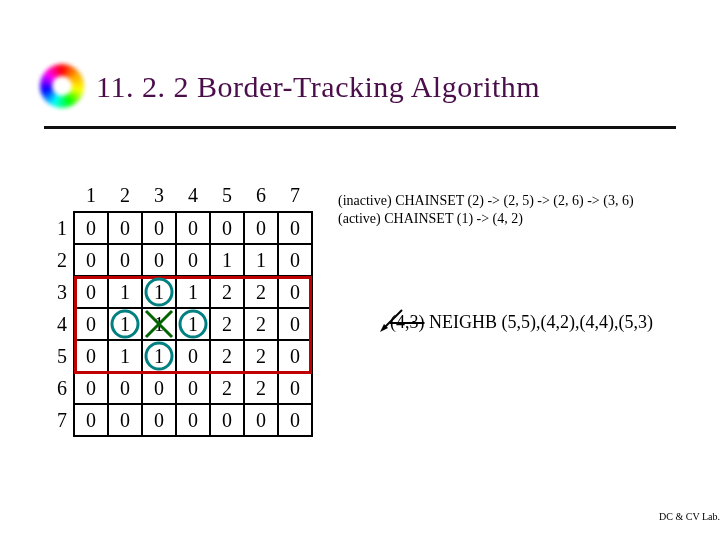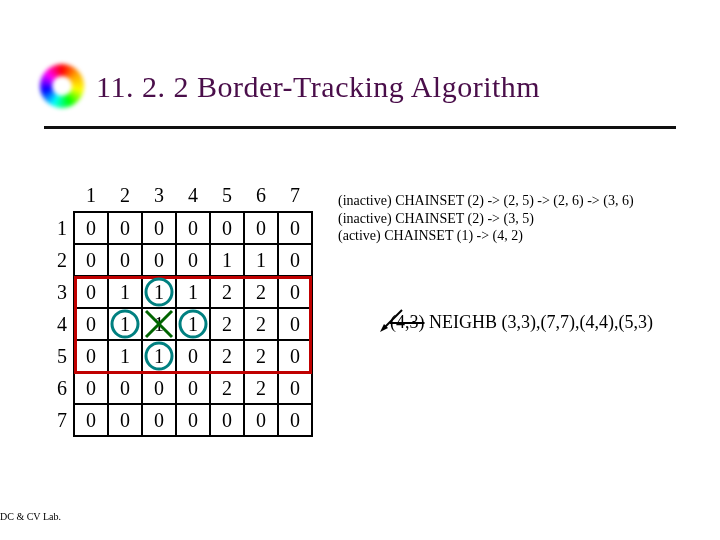--- a/index.html
+++ b/index.html
@@ -133,21 +133,21 @@
     width: 30px;
     height: 30px;
   }
 
   
   .footer {
     position: absolute;
     left: 0;
     right: 0;
     bottom: 18px;
-    text-align: left;
+    text-align: right;
     font-size: 10px;
     line-height: 1.15;
     font-family: "Times New Roman", serif;
     color: #000;
   }
 
   
   .strike {
     text-decoration: line-through;
     text-decoration-color: #000;
@@ -263,30 +263,29 @@
     <circle cx="153" cy="144" r="13" fill="none" stroke="#008080" stroke-width="3"></circle>
 
     <circle cx="119" cy="176" r="13" fill="none" stroke="#008080" stroke-width="3"></circle>
 
     <line x1="106" y1="131" x2="132" y2="157" stroke="#006400" stroke-width="3"></line>
     <line x1="132" y1="131" x2="106" y2="157" stroke="#006400" stroke-width="3"></line>
   </svg>
 
   <div class="chainset-block">
     <div>(inactive) CHAINSET (2) -&gt; (2, 5) -&gt; (2, 6) -&gt; (3, 6)</div>
-    <div>(inactive) CHAINSET (2) -&gt; (3, 5)</div>
     <div>(active) CHAINSET (1) -&gt; (4, 2)</div>
   </div>
 
   <svg class="arrow" viewBox="0 0 30 30">
     <line x1="26" y1="4" x2="8" y2="22" stroke="#000" stroke-width="2"></line>
     <polygon points="4,26 12,22 8,18" fill="#000"></polygon>
   </svg>
 
   <div class="neighb">
-    <span class="strike plain">(4,3)</span><span class="plain"> NEIGHB (3,3),(7,7),(4,4),(5,3)</span>
+    <span class="strike plain">(4,3)</span><span class="plain"> NEIGHB (5,5),(4,2),(4,4),(5,3)</span>
   </div>
 
   <div class="footer">
     <div>DC &amp; CV Lab.</div>
   </div>
 
 </div>
 
 </body></html>

